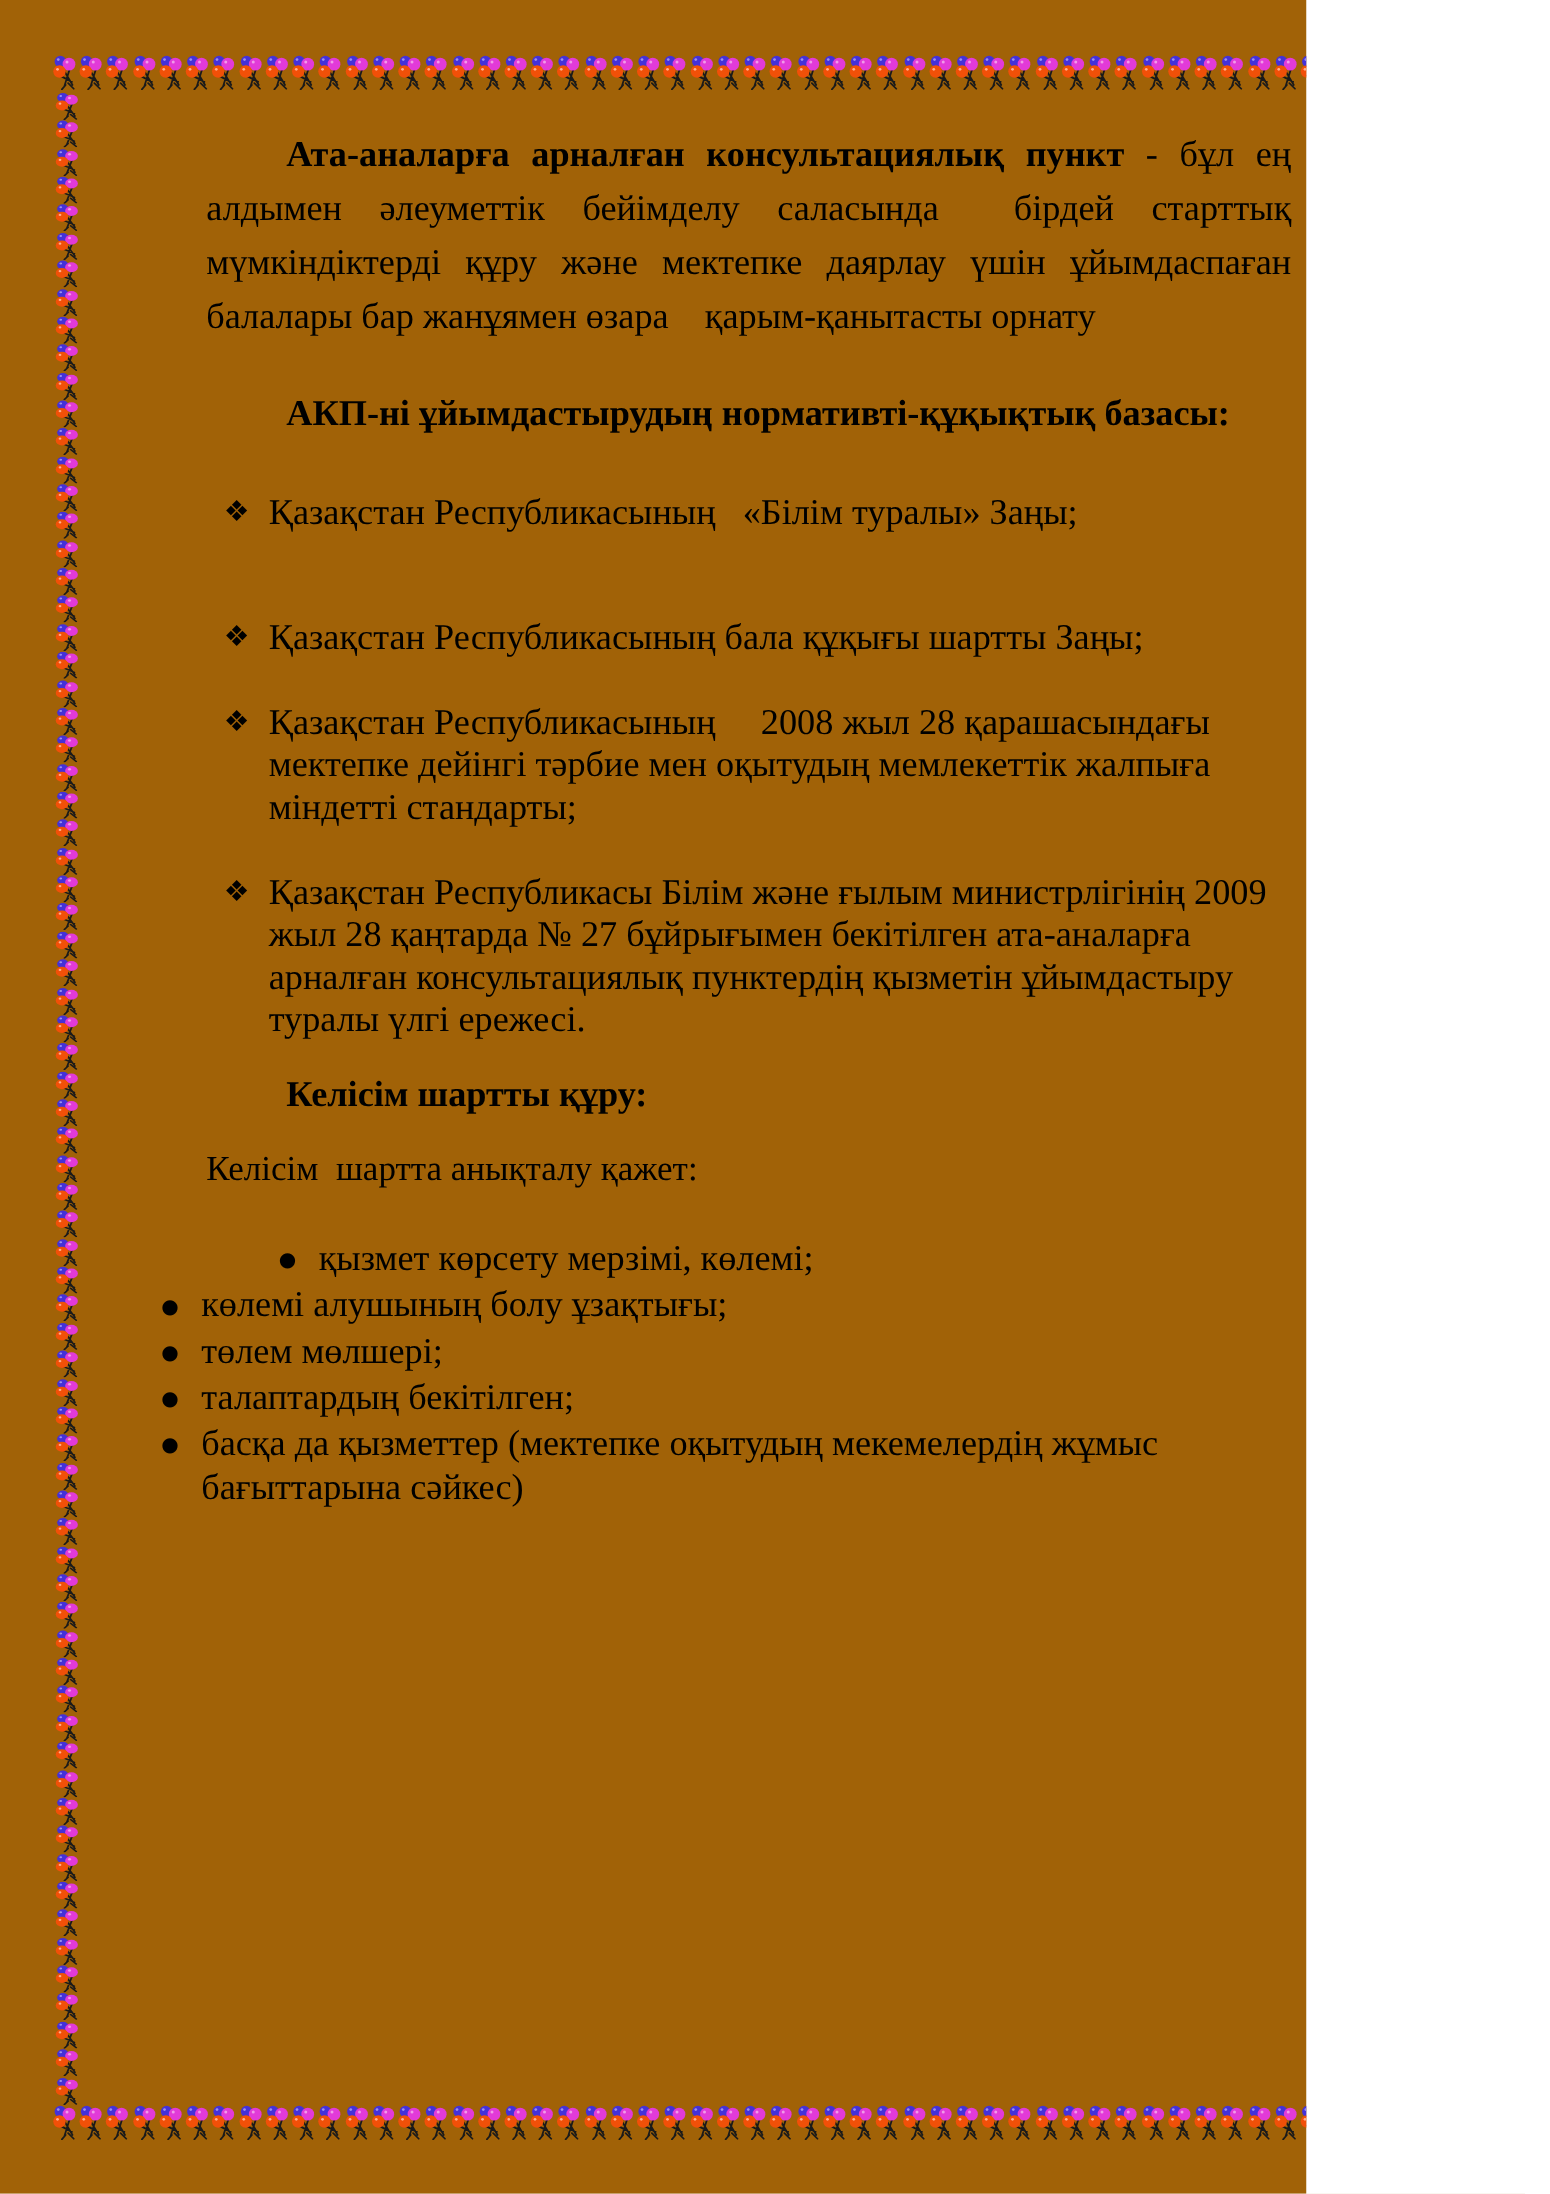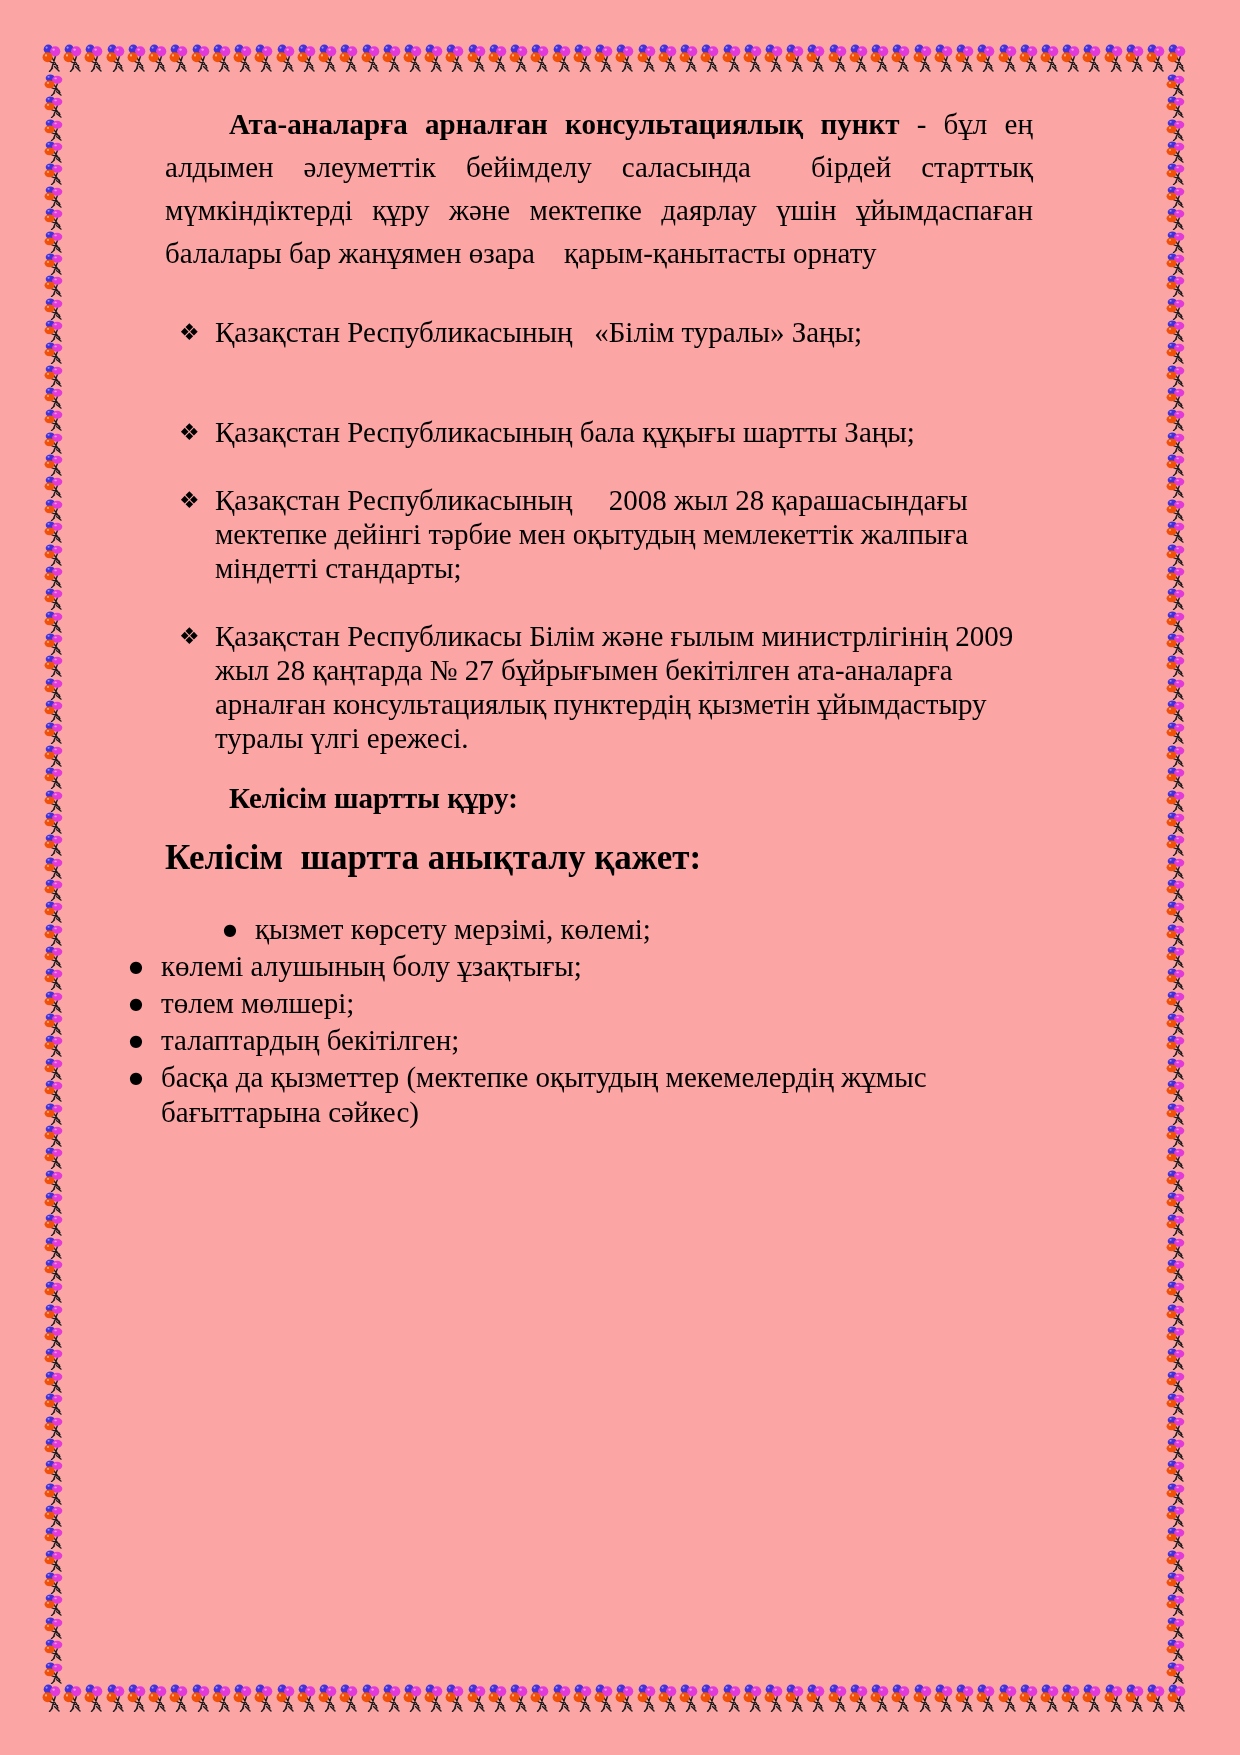--- a/index.html
+++ b/index.html
@@ -1,17 +1,17 @@
 <!DOCTYPE html>
 <html><head>
 <meta charset="utf-8">
 <style>
   html,body{margin:0;padding:0;background:#ffffff;}
   .page{
-    position:relative;width:1240px;height:1755px;background:#fca5a5;
+    position:relative;width:1045px;height:1755px;background:#a16207;
     font-family:"Liberation Serif",serif;color:#000;overflow:hidden;
   }
   
   .border-row{position:absolute;left:42px;width:1146px;display:flex;justify-content:space-between;}
   .border-row.top{top:44px;}
   .border-row.bottom{top:1684px;}
   .border-row svg{width:20px;height:28px;flex:none;}
   .border-col{position:absolute;top:74px;height:1610px;display:flex;flex-direction:column;justify-content:space-between;width:22px;}
   .border-col.left{left:44px;}
   .border-col.right{left:1166px;}
@@ -23,21 +23,21 @@
   .legal-heading{margin:35px 0 0 0;font-weight:bold;text-indent:64px;white-space:pre-wrap;}
   ul.legal{list-style:none;margin:0;padding:0 0 0 14px;line-height:34px;}
   ul.legal li{display:flex;}
   ul.legal li:nth-child(1){margin-top:40px;}
   ul.legal li:nth-child(2){margin-top:66px;}
   ul.legal li:nth-child(3){margin-top:34px;}
   ul.legal li:nth-child(4){margin-top:34px;}
   .bullet-diamond{width:36px;flex:none;font-family:"DejaVu Sans",sans-serif;font-size:23px;line-height:34px;}
   .li-text{flex:1;white-space:pre-wrap;}
   .contract-small{margin:22px 0 0 0;font-weight:bold;text-indent:64px;white-space:pre-wrap;}
-  .contract-large{margin:14px 0 0 0;font-weight:bold;font-size:35px;line-height:48px;white-space:pre-wrap;}
+  .contract-large{margin:14px 0 0 0;font-weight:normal;font-size:28px;line-height:48px;white-space:pre-wrap;}
   ul.dots{list-style:none;margin:30px 0 0 0;padding:0;line-height:35px;}
   ul.dots li{display:flex;margin-top:2px;}
   ul.dots li.first{margin-left:58px;}
   ul.dots li.outdent{margin-left:-36px;}
   .bullet-dot{width:32px;flex:none;font-family:"DejaVu Sans",sans-serif;font-size:16px;line-height:35px;}
   .note{margin-top:42px;font-style:italic;font-weight:bold;line-height:34px;}
   .note div{white-space:pre-wrap;}
   .svg-defs{position:absolute;width:0;height:0;overflow:hidden;}
 </style>
 </head>
@@ -819,20 +819,21 @@
       </svg>
       <svg viewBox="0 0 20 28" preserveAspectRatio="none">
         <use href="#balloon-sym"></use>
       </svg>
     </div>
 
   <div class="content">
 
     <p class="intro"><span class="lead">Ата-аналарға арналған консультациялық пункт</span><span> - бұл ең алдымен әлеуметтік бейімделу саласында  бірдей старттық мүмкіндіктерді құру және мектепке даярлау үшін ұйымдаспаған балалары бар жанұямен өзара    қарым-қанытасты орнату</span></p>
 
+    <p class="legal-heading">АКП-ні ұйымдастырудың нормативті-құқықтық базасы:</p>
 
     <ul class="legal">
       <li>
         <span class="bullet-diamond">❖</span>
         <span class="li-text">Қазақстан Республикасының   «Білім туралы» Заңы;</span>
       </li>
       <li>
         <span class="bullet-diamond">❖</span>
         <span class="li-text">Қазақстан Республикасының бала құқығы шартты Заңы;</span>
       </li>

